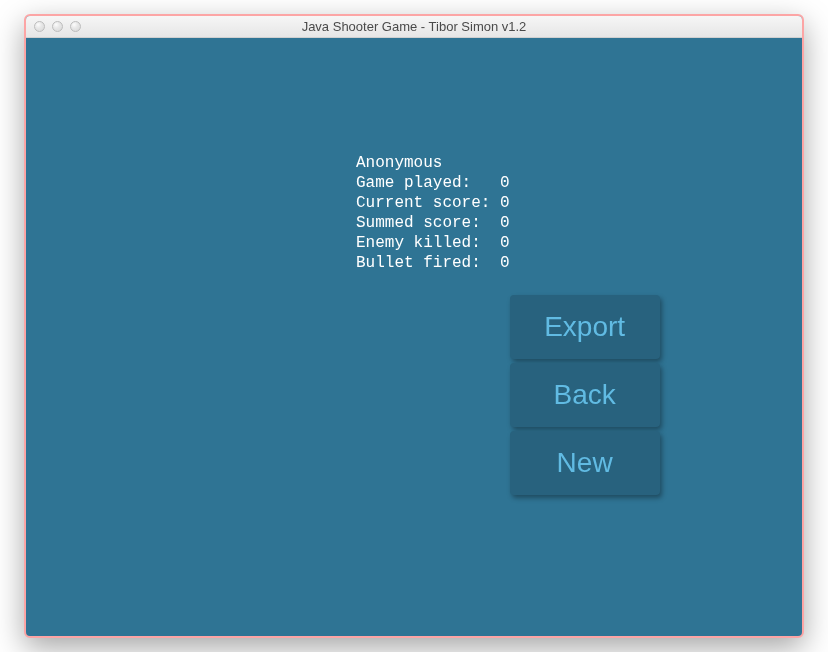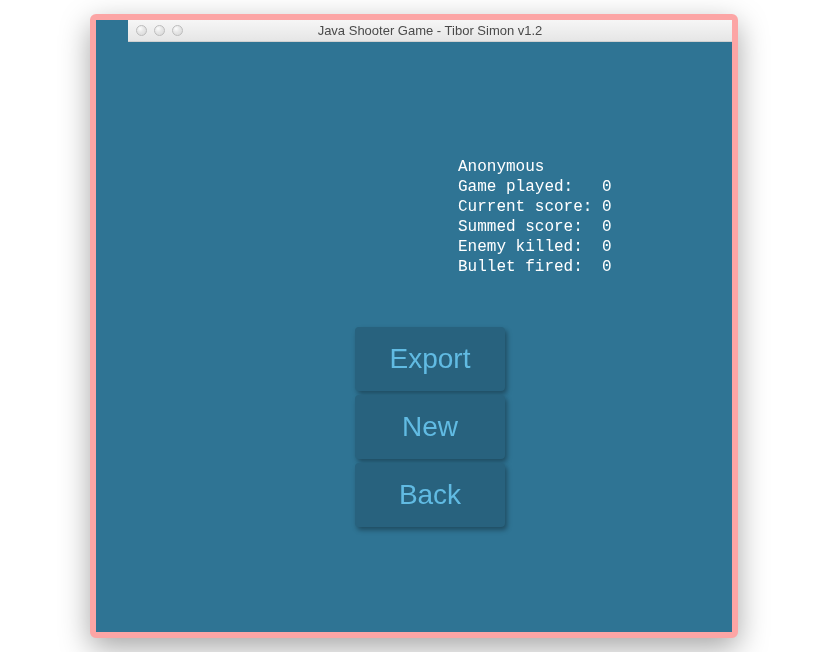--- a/index.html
+++ b/index.html
@@ -6,30 +6,29 @@
     body {
       background: #fff;
       width: 828px;
       height: 652px;
       display: flex;
       align-items: center;
       justify-content: center;
       font-family: -apple-system, "Helvetica Neue", Arial, sans-serif;
     }
     .window {
-      width: 648px;
+      width: 780px;
       height: 624px;
       background: #2f7494;
       border-radius: 6px;
       box-shadow: 0 10px 30px rgba(0,0,0,0.35);
       display: flex;
       flex-direction: column;
       overflow: hidden;
-      border: 6px solid #fca5a5;
-      padding-left: 32px;
+      border: 2px solid #fca5a5;
     }
     .titlebar {
       height: 22px;
       background: linear-gradient(#f6f6f6, #e6e6e6);
       border-bottom: 1px solid #d0d0d0;
       display: flex;
       align-items: center;
       position: relative;
       flex-shrink: 0;
     }
@@ -50,21 +49,21 @@
       left: 0; right: 0;
       text-align: center;
       font-size: 13px;
       color: #4a4a4a;
       font-weight: 400;
       pointer-events: none;
     }
     .content {
       flex: 1;
       display: flex;
-      flex-direction: column;
+      flex-direction: row;
       align-items: center;
       padding-top: 115px;
       border-radius: 6px;
     }
     .stats {
       font-family: "Courier New", Courier, monospace;
       font-size: 16px;
       color: #ffffff;
       line-height: 20px;
       white-space: pre;
@@ -112,17 +111,17 @@
     <div class="stats" id="stats-block">Anonymous
 Game played:   0
 Current score: 0
 Summed score:  0
 Enemy killed:  0
 Bullet fired:  0
 </div>
 
     <div class="buttons">
       <div class="btn">Export</div>
+      <div class="btn">Back</div>
       <div class="btn">New</div>
-      <div class="btn">Back</div>
     </div>
   </div>
 </div>
 
 </body></html>

